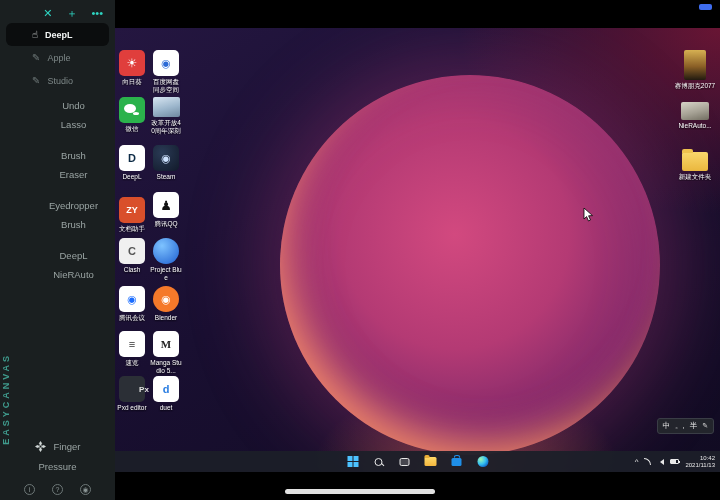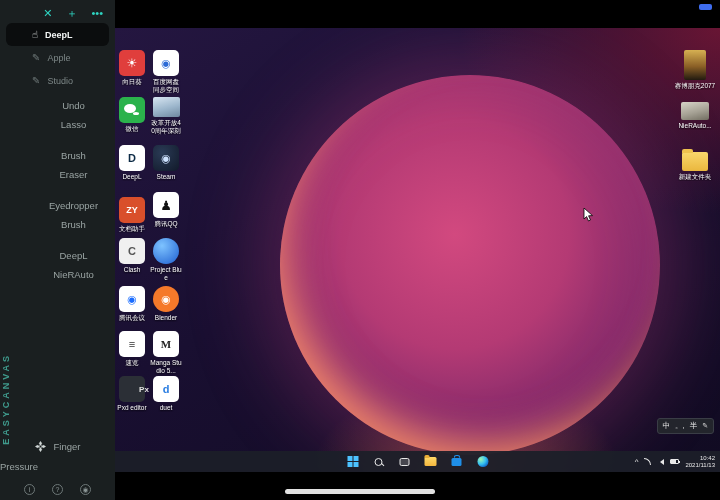--- a/index.html
+++ b/index.html
@@ -20,21 +20,21 @@
   .device.selected { background:#0b0d0e; color:#f4f7f6; font-weight:bold; }
   .dev-icon { font-size:10px; line-height:10px; color:#e8ecec; }
   .device:not(.selected) .dev-icon { color:#6d7777; }
   .shortcut-row { display:flex; align-items:center; justify-content:space-between; padding:8px 12px 4px 20px; }
   .shortcut-label { color:#5f6a6a; font-size:8px; }
   .gear { color:#b9c2c1; font-size:11px; line-height:11px; }
   .sc-list { margin-top:6px;margin-left:32px; }
   .sc-item { display:block; text-align:center; color:#9aa4a3; font-size:9.5px; height:12px; margin:7px 0; width:100%; background:none; border:none; font-family:inherit; }
   .sc-item.gap { margin-top:19px; }
   .expand-row { position:absolute; bottom:48px; left:0; width:115px; display:flex; align-items:center; justify-content:center; gap:8px; color:#9aa4a3; font-size:9.5px; }
-  .pressure-row { position:absolute; bottom:28px; left:0; width:115px; text-align:left; color:#9aa4a3; font-size:9.5px; }
+  .pressure-row { position:absolute; bottom:28px; left:0; width:115px; text-align:center; color:#9aa4a3; font-size:9.5px; }
   .sb-footer { position:absolute; bottom:5px; left:0; width:115px; display:flex; justify-content:space-between; padding:0 24px; }
   .circ-btn { width:11px; height:11px; border:1px solid #6d7777; border-radius:50%; color:#8b9595; font-size:7px; line-height:9px; text-align:center; }
   .brand { position:absolute; left:1px; bottom:55px; writing-mode:vertical-rl; transform:rotate(180deg); color:#3f9a8c; font-size:9px; font-weight:bold; letter-spacing:3px; }
 
   
   .desktop { position:absolute; left:115px; top:28px; width:605px; height:444px; overflow:hidden;
     background:
       radial-gradient(220px 130px at 58% 100%, rgba(232,122,62,.45), transparent 70%),
       radial-gradient(420px 300px at 100% 0%, rgba(118,22,52,.85), transparent 62%),
       linear-gradient(150deg, #241640 0%, #190f31 45%, #110b22 100%);

